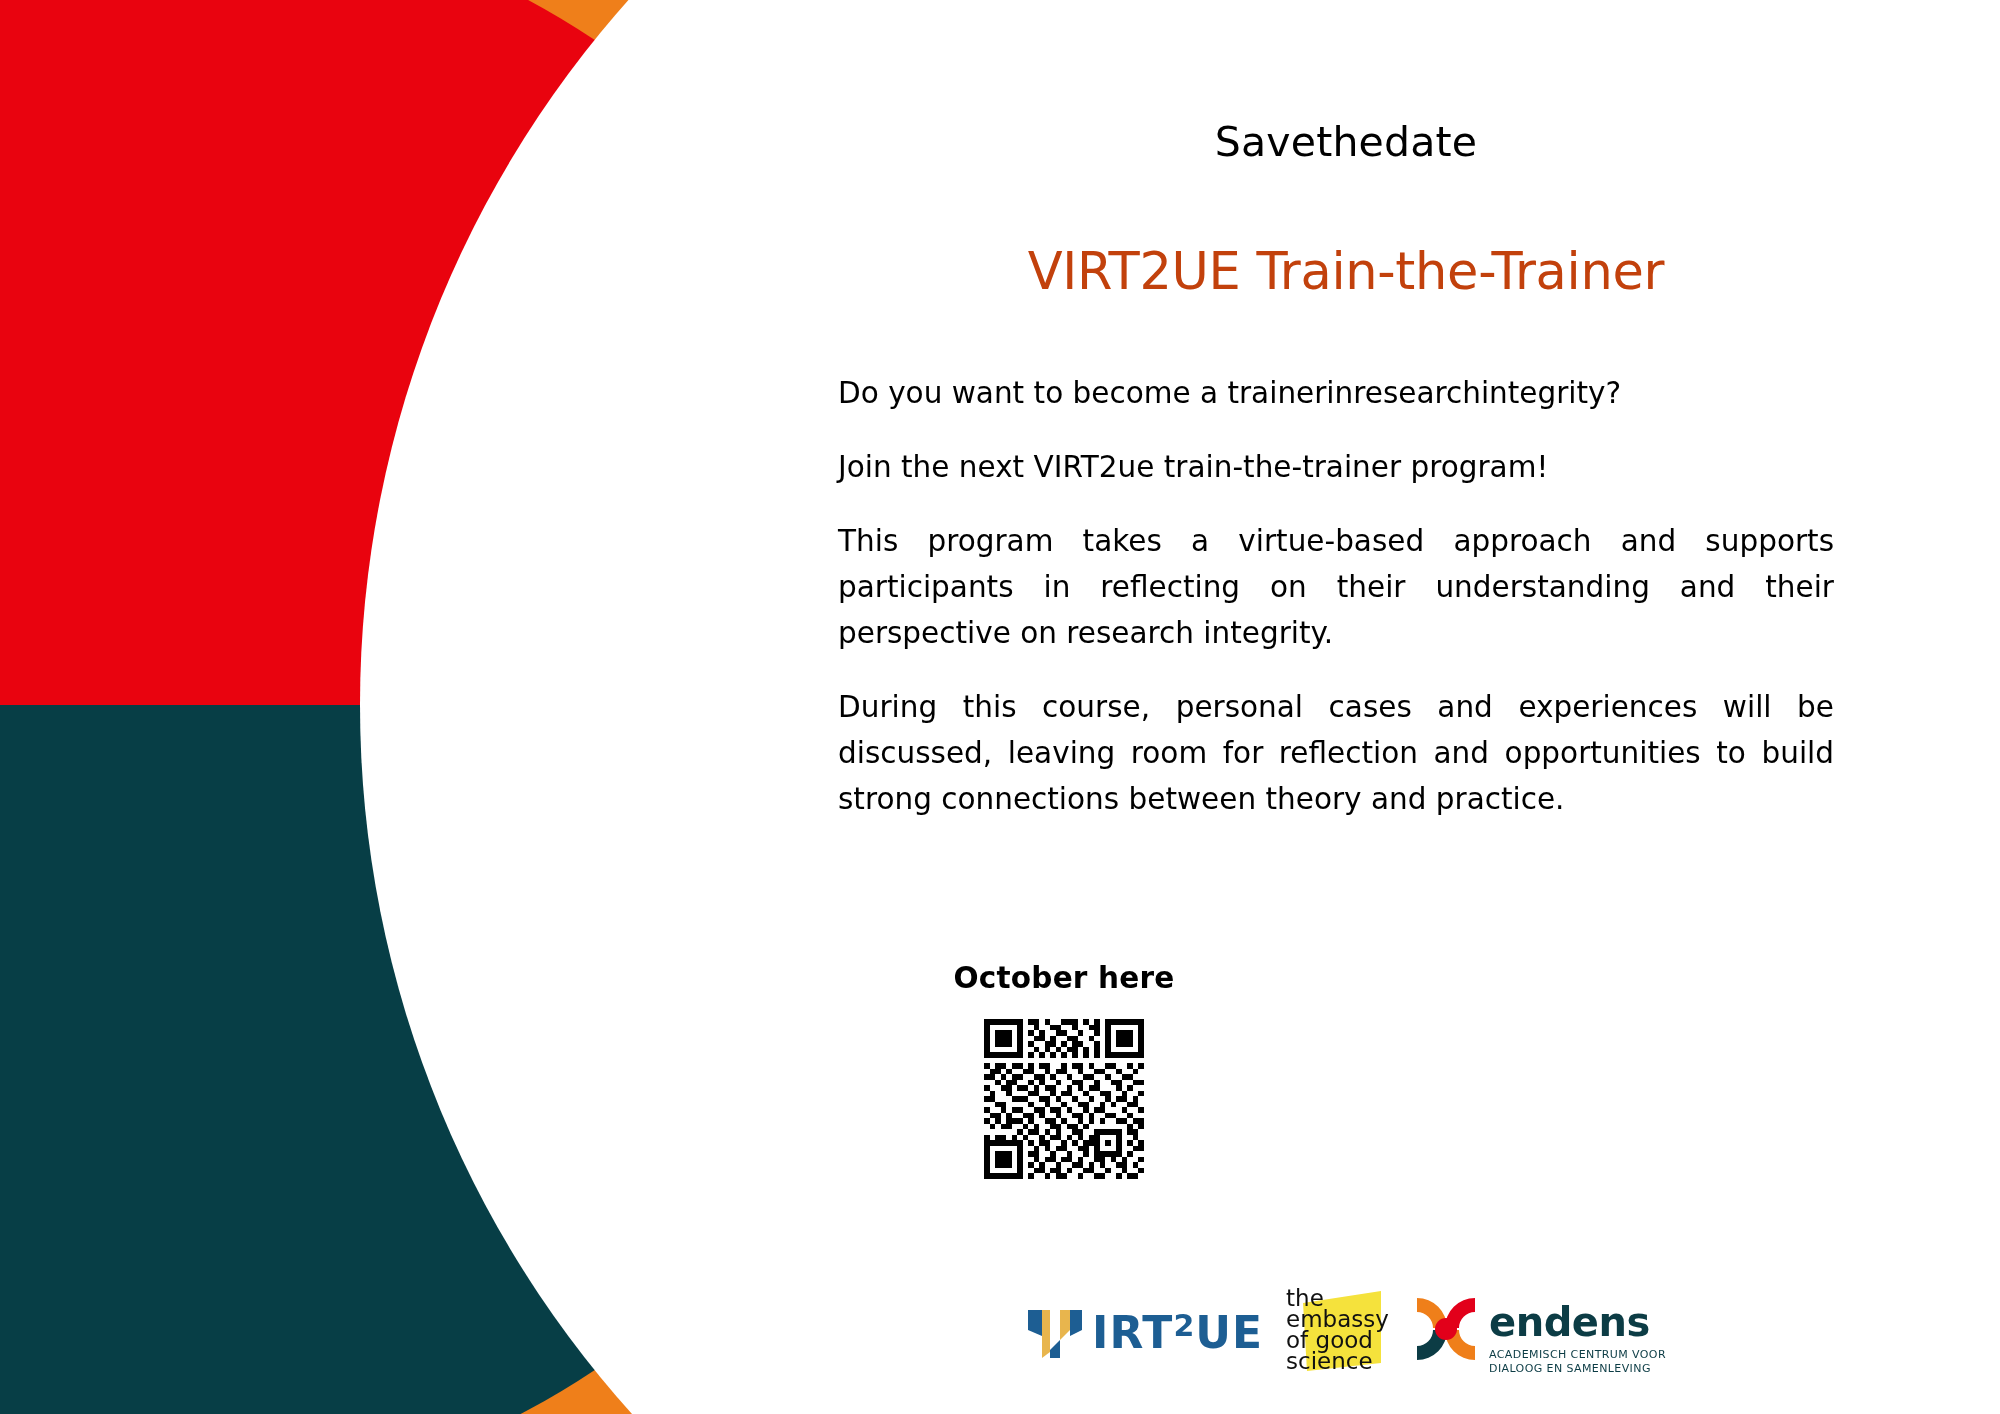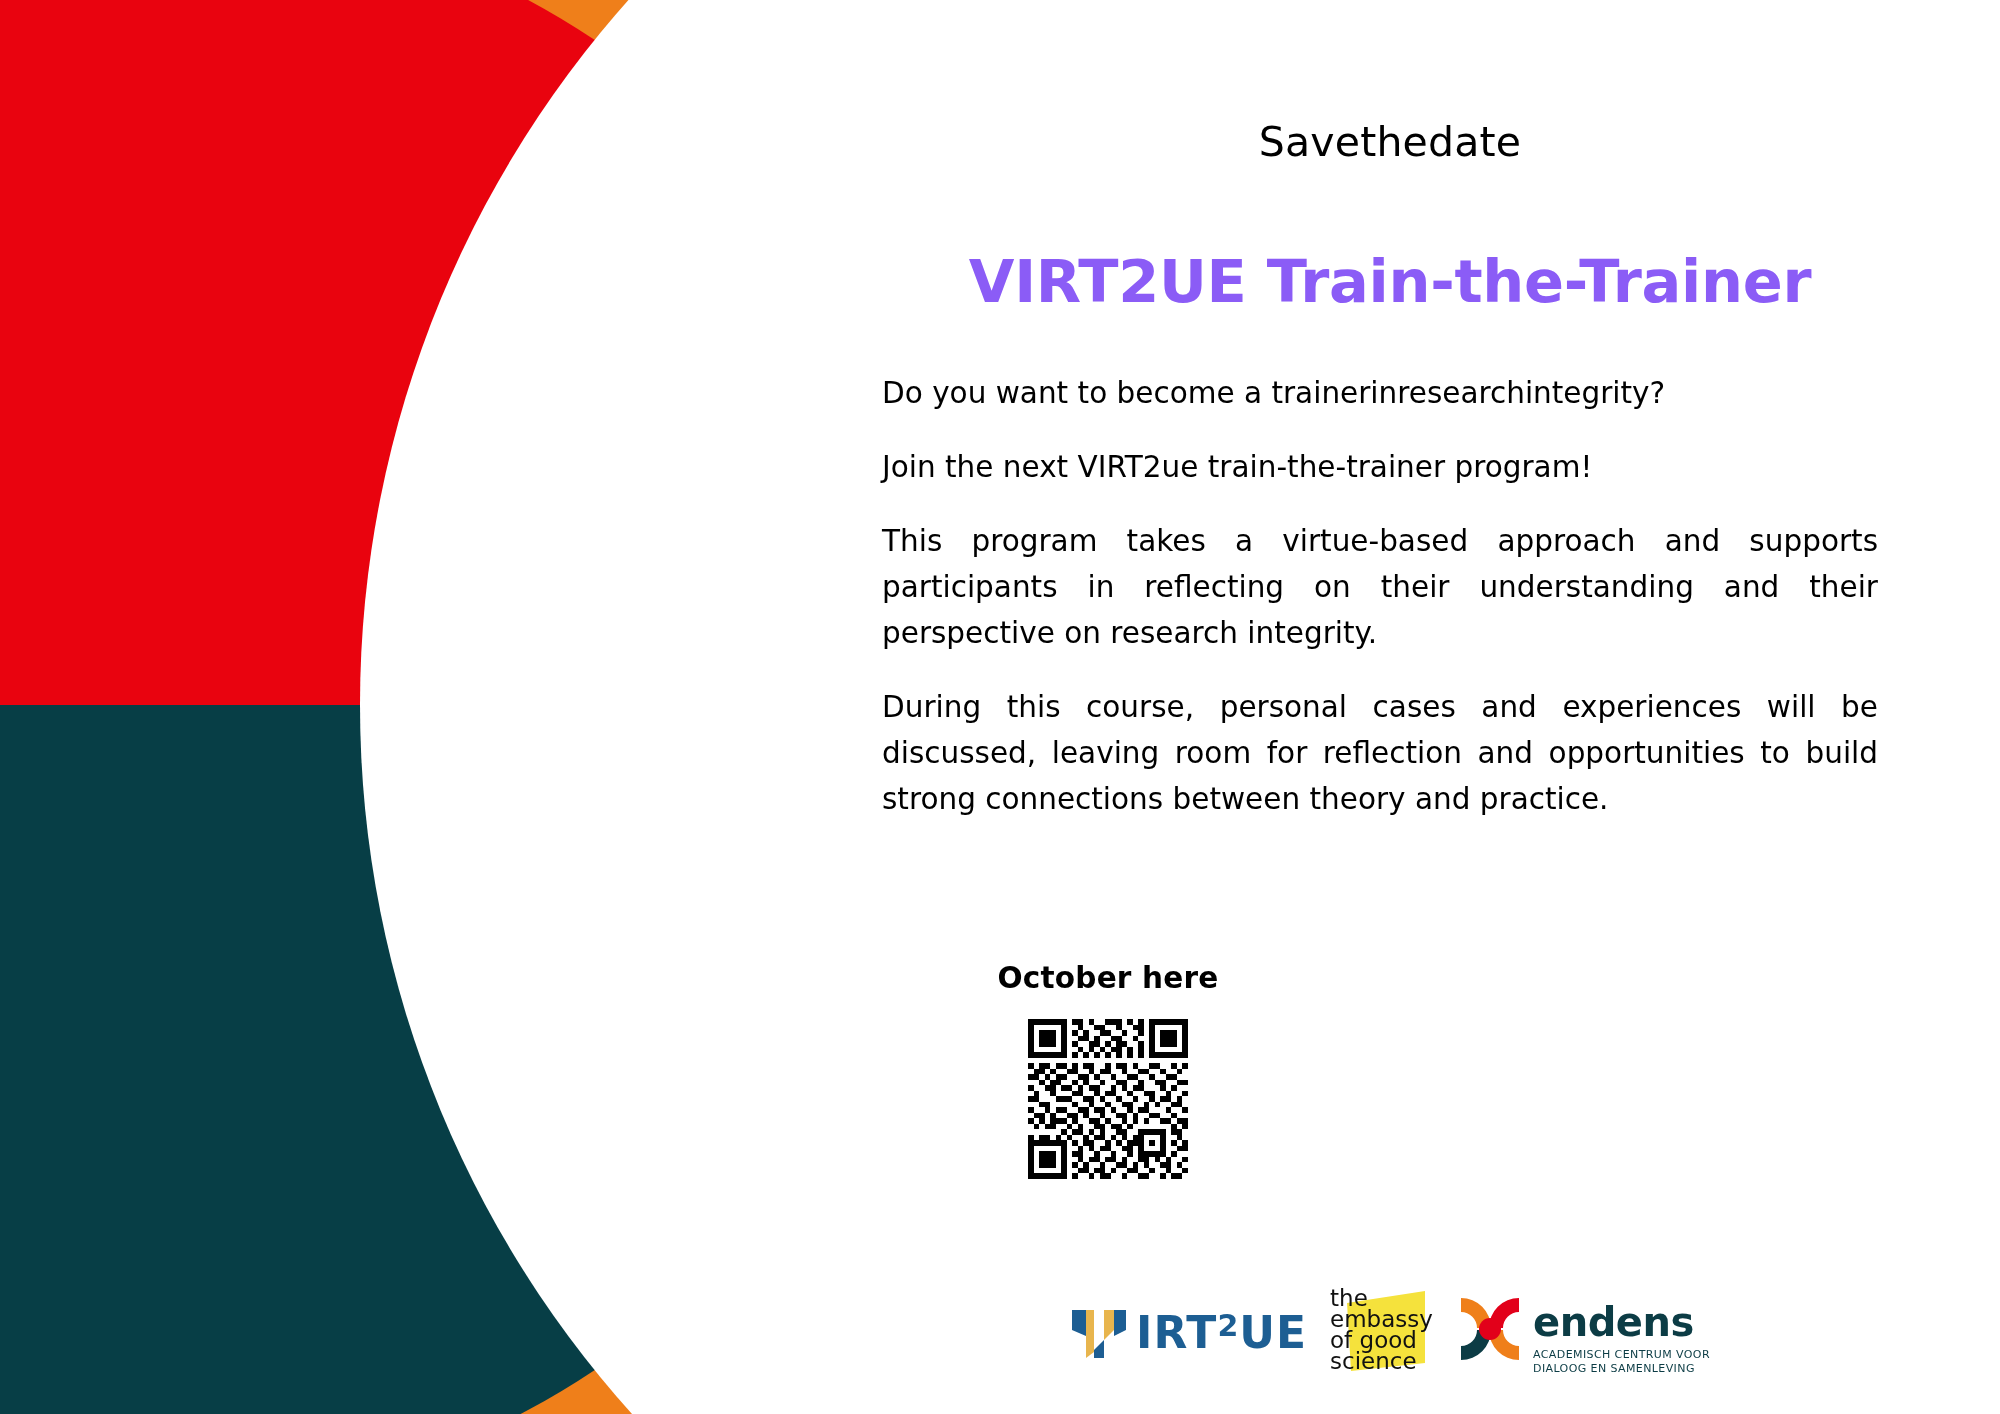--- a/index.html
+++ b/index.html
@@ -21,21 +21,21 @@
     position: absolute;
     top: 0; left: 0;
     width: 2000px;
     height: 1414px;
     pointer-events: none;
   }
 
   
   .content {
     position: absolute;
-    left: 880px;
+    left: 836px;
     top: 0;
     width: 1020px;
     height: 1414px;
   }
 
   .eyebrow {
     position: absolute;
     top: 122px;
     left: 0;
     width: 1020px;
@@ -46,24 +46,24 @@
     letter-spacing: 0.2px;
     font-weight: 400;
   }
 
   .main-title {
     position: absolute;
     top: 212px;
     left: 0;
     width: 1020px;
     text-align: center;
-    font-size: 59px;
+    font-size: 51px;
     line-height: 1;
-    font-weight: 700;
-    color: #8b5cf6;
+    font-weight: 400;
+    color: #c2410c;
     letter-spacing: -0.3px;
   }
 
   .body-block {
     position: absolute;
     top: 370px;
     left: 2px;
     width: 1012px;
     color: #000000;
   }

